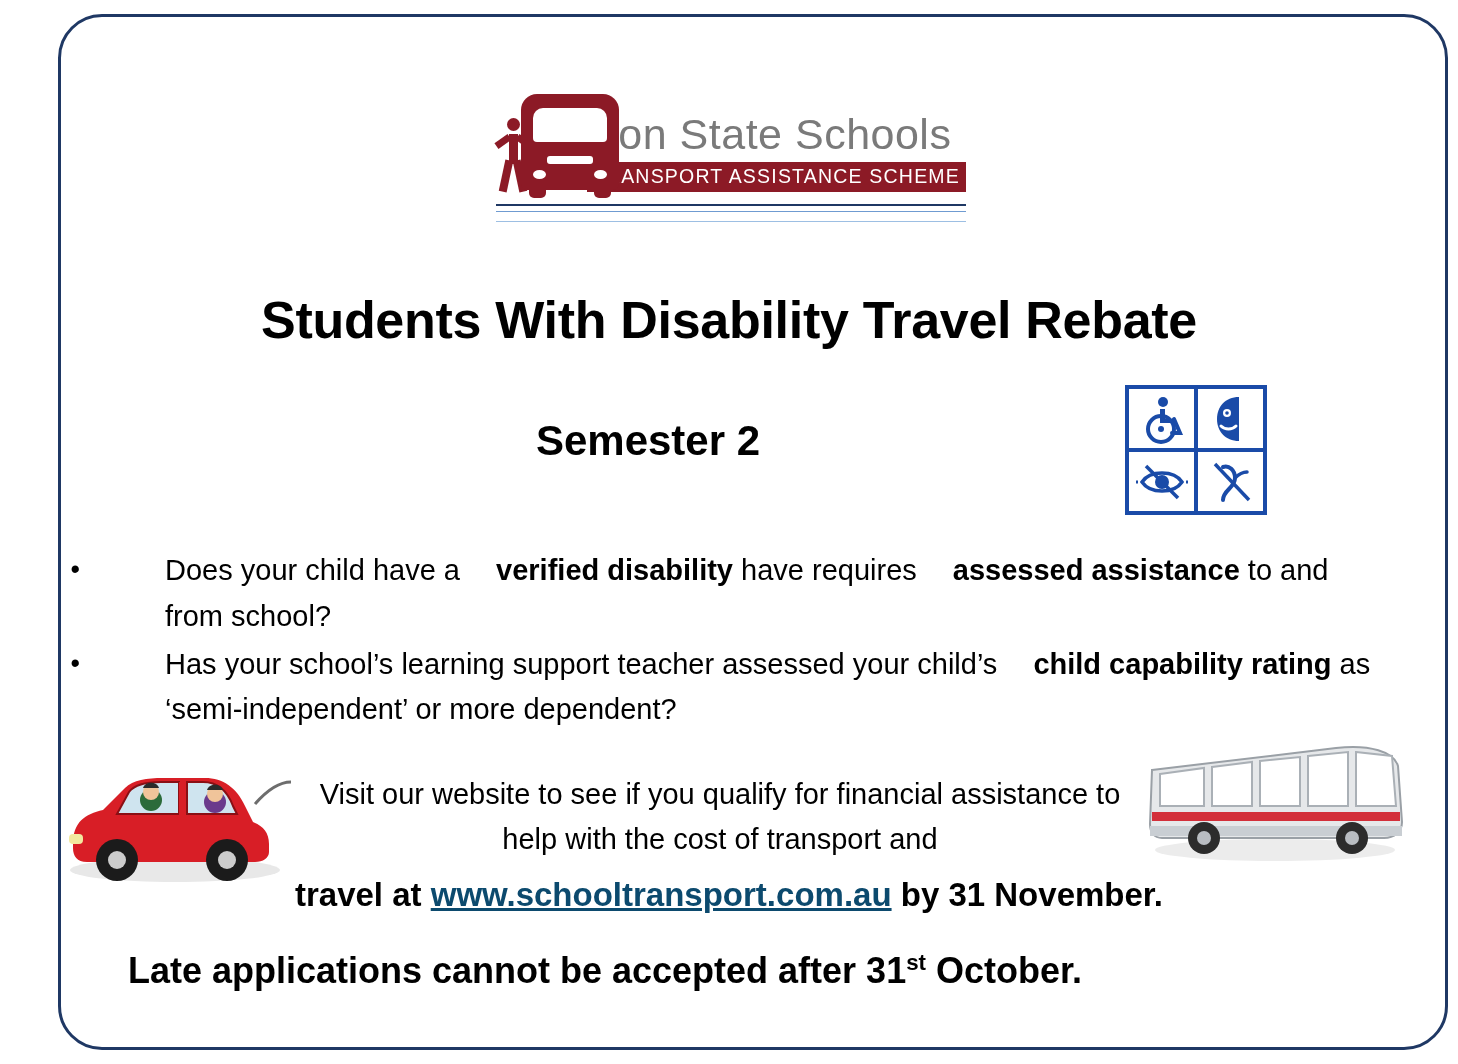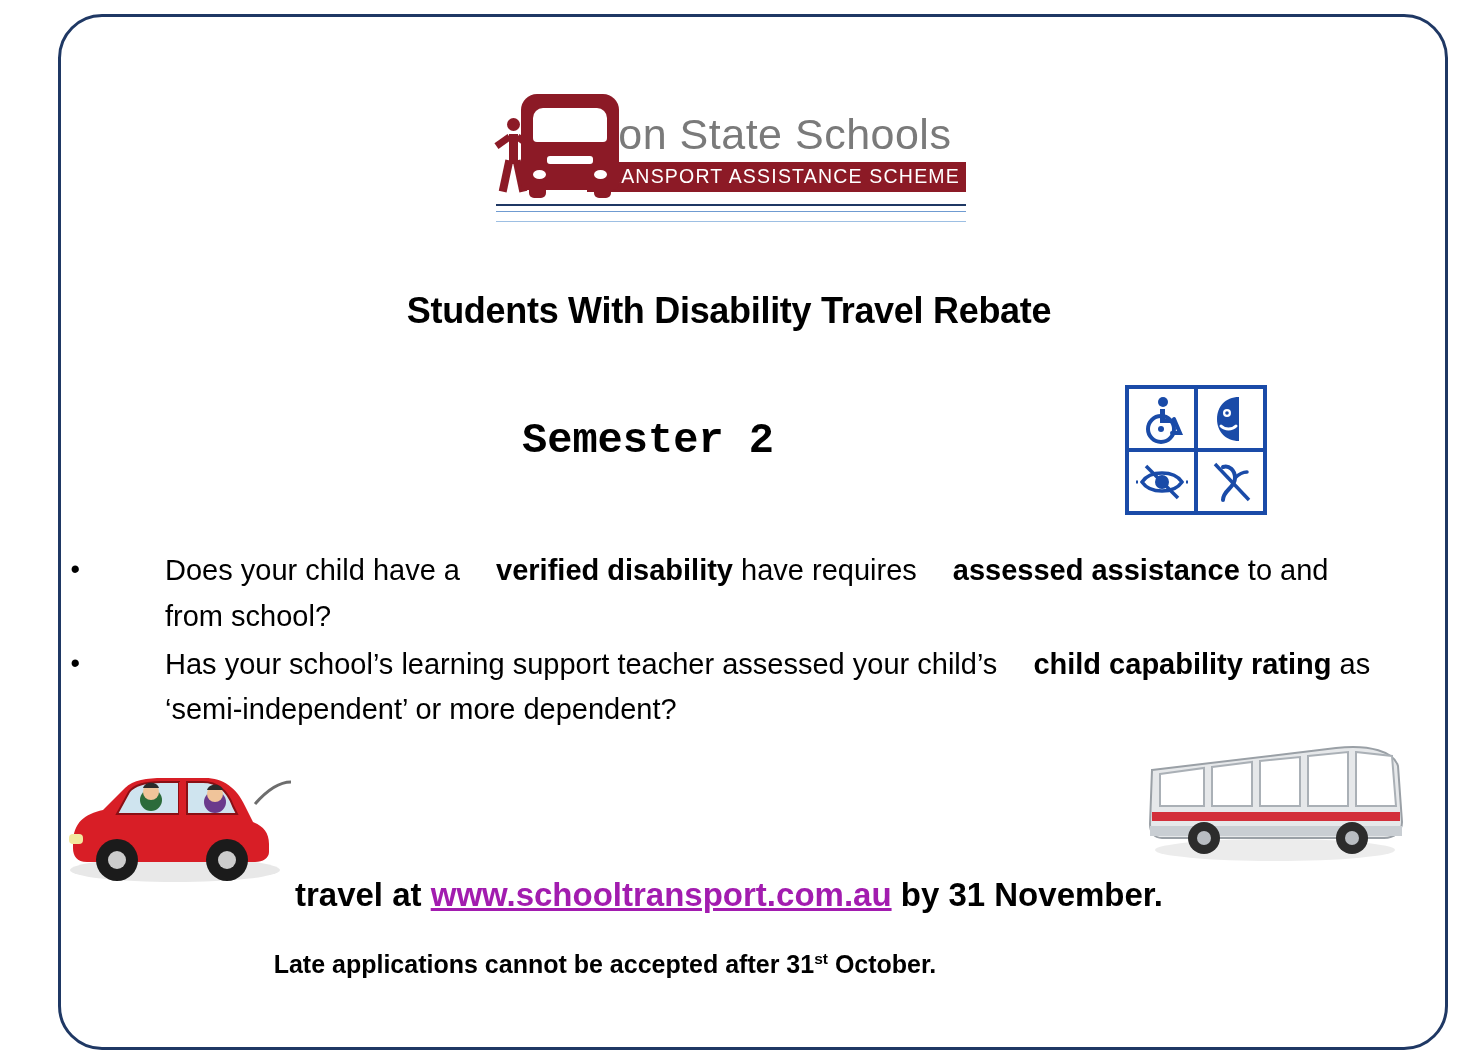--- a/index.html
+++ b/index.html
@@ -170,32 +170,31 @@
   .logo-rules .r3 {
     margin-top: 9px; height: 1px; background: #9dbfe3; width: 470px;
   }
 
   
   .title-main {
     position: absolute;
     left: 0; top: 290px;
     width: 1458px;
     text-align: center;
-    font-size: 36px;
+    font-size: 52px;
     font-weight: bold;
     letter-spacing: -0.3px;
   }
   .title-sub {
     position: absolute;
     left: 0; top: 417px;
     width: 1296px;
     text-align: center;
     font-size: 42px;
     font-weight: bold;
-    font-family: Liberation Mono, monospace;
   }
 
   
   .symbols {
     position: absolute;
     left: 1125px;
     top: 385px;
     width: 142px;
     height: 130px;
     background: #1a4ba8;
@@ -272,30 +271,30 @@
   .apply-line {
     position: absolute;
     left: 0;
     top: 876px;
     width: 1458px;
     text-align: center;
     font-size: 33px;
     font-weight: bold;
   }
   .apply-line a {
-    color: #a21caf;
+    color: #0c4a6e;
     text-decoration: underline;
   }
   .late-line {
     position: absolute;
     left: 0;
     top: 950px;
     width: 1210px;
     text-align: center;
-    font-size: 25px;
+    font-size: 36px;
     font-weight: bold;
   }
   .late-line sup {
     font-size: 0.62em;
     vertical-align: super;
   }
 </style>
 </head>
 <body>
 
@@ -419,20 +418,21 @@
       <path d="M216 22 L252 26 L256 76 L216 76 Z" fill="#ffffff" stroke="#aab0b6" stroke-width="2"></path>
       <rect x="12" y="82" width="248" height="9" fill="#d32f3a"></rect>
       <rect x="10" y="96" width="252" height="10" fill="#c9ced3"></rect>
       <circle cx="64" cy="108" r="16" fill="#2c2c2c"></circle>
       <circle cx="64" cy="108" r="7" fill="#b9bdc2"></circle>
       <circle cx="212" cy="108" r="16" fill="#2c2c2c"></circle>
       <circle cx="212" cy="108" r="7" fill="#b9bdc2"></circle>
     </svg>
   </div>
 
+  <div class="visit-para">Visit our website to see if you qualify for financial assistance to help with the cost of transport and</div>
 
   <div class="apply-line">
     <span>travel at </span><a href="#">www.schooltransport.com.au</a><span> by 31 November.</span>
   </div>
 
   <div class="late-line">
     <span>Late applications cannot be accepted after 31</span><sup>st</sup><span> October.</span>
   </div>
 </div>
 

